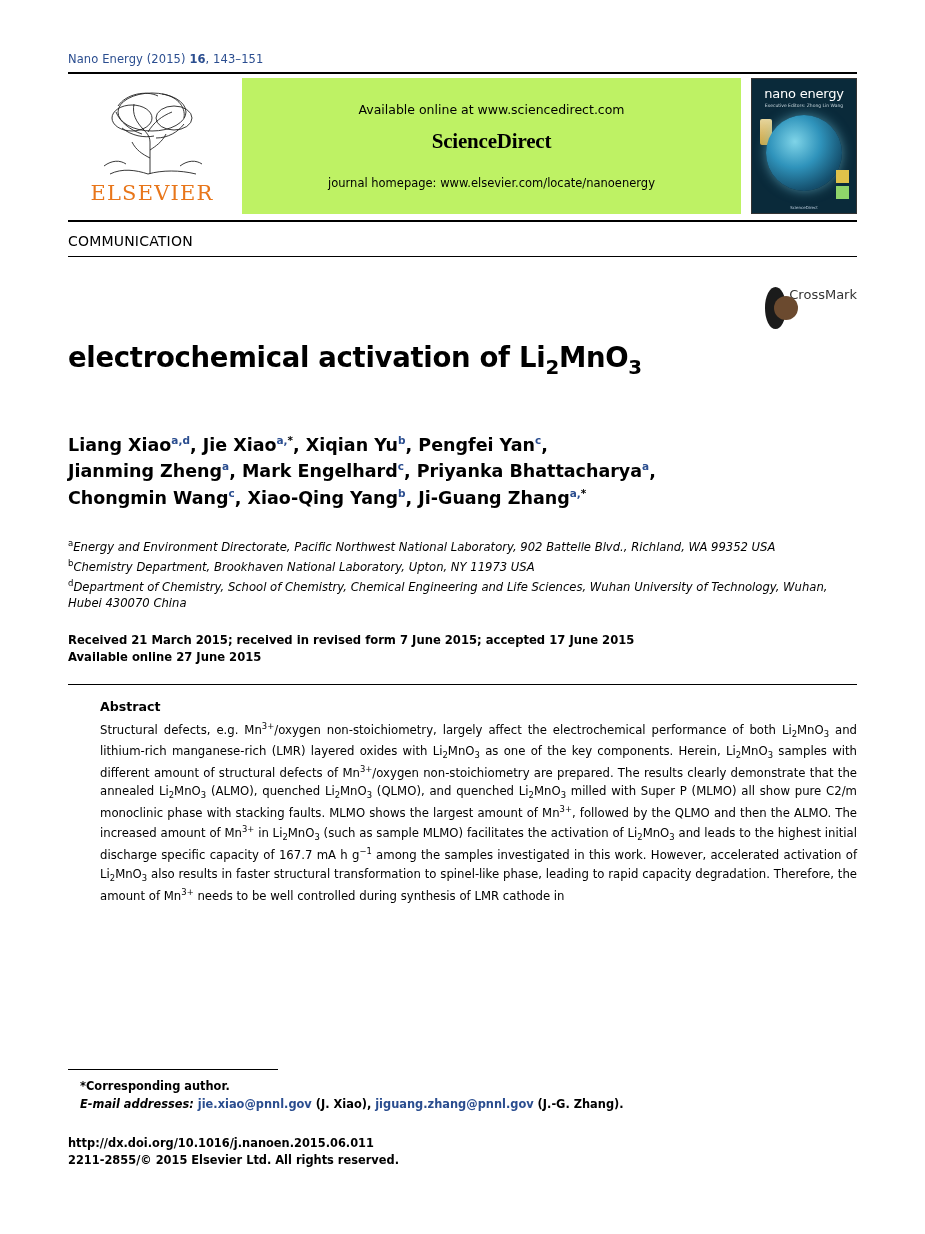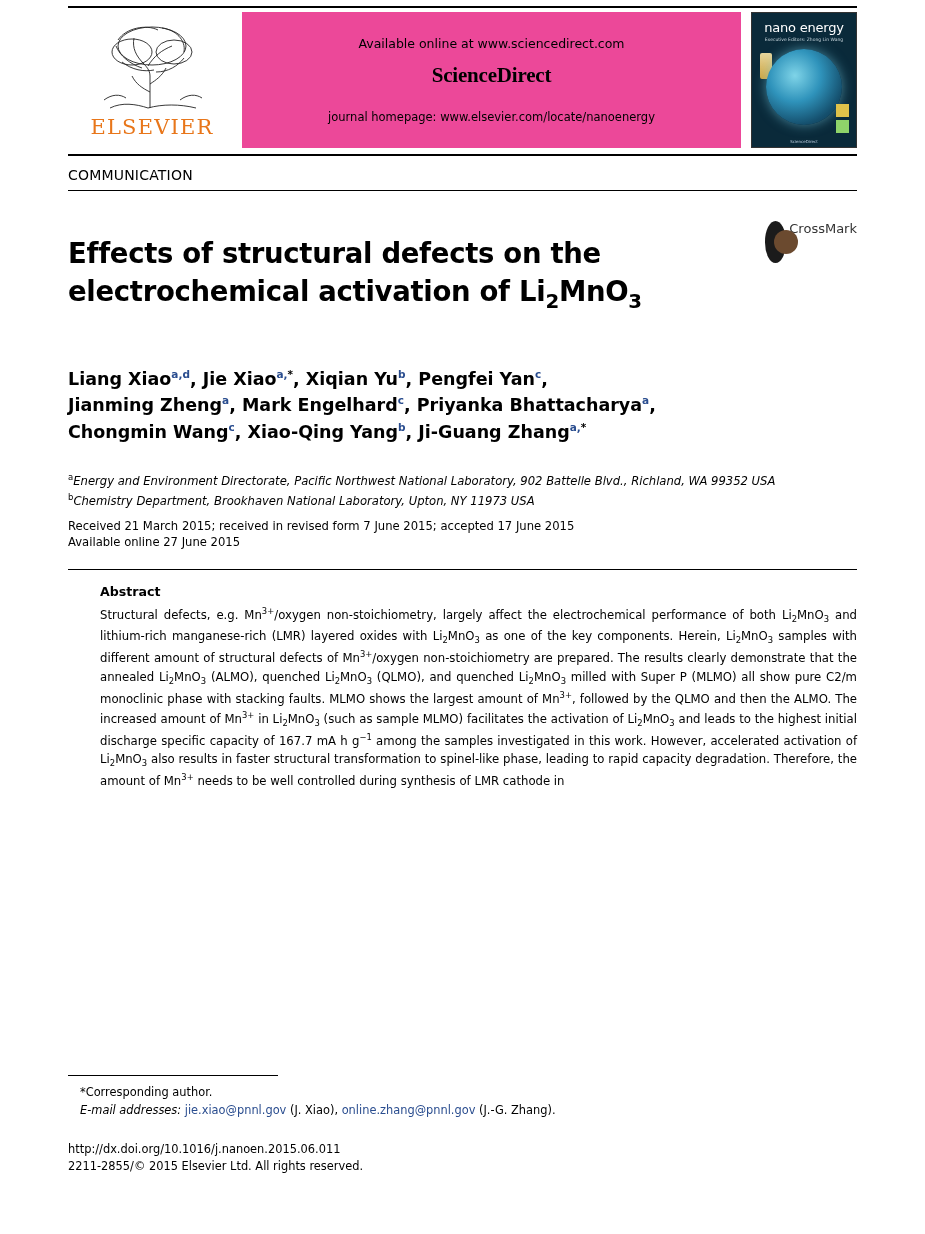--- a/index.html
+++ b/index.html
@@ -61,21 +61,21 @@
   }
   .elsevier-word {
     font-family: "DejaVu Serif", serif;
     font-size: 21px;
     letter-spacing: 1.2px;
     color: #E8761A;
     margin-top: 1px;
   }
   .sd-box {
     flex: 1;
-    background: #ec4899;
+    background: #bef264;
     display: flex;
     flex-direction: column;
     align-items: center;
     justify-content: center;
     text-align: center;
   }
   .sd-avail {
     font-size: 12.5px;
     margin-bottom: 12px;
   }
@@ -228,23 +228,24 @@
     margin-top: 26px;
     font-size: 11.6px;
     font-style: italic;
     line-height: 1.45;
   }
   .affils p { margin: 0 0 1px 0; }
   .affils sup { font-style: normal; font-size: 8.5px; }
 
   
   .history {
-    margin-top: 8px;
+    margin-top: 20px;
     font-size: 11.6px;
     line-height: 1.45;
+    font-weight: bold;
   }
 
   .rule-abs {
     border-top: 1.6px solid #000;
     margin-top: 18px;
   }
 
   
   .body-cols {
     display: flex;
@@ -285,20 +286,21 @@
   sup { font-size: 0.72em; }
 
   
   .footer {
     position: absolute;
     left: 68px;
     right: 66px;
     bottom: 64px;
     font-size: 11.4px;
     line-height: 1.5;
+    font-weight: bold;
   }
   .foot-rule {
     border-top: 1px solid #000;
     width: 210px;
     margin-bottom: 8px;
   }
   .foot-line { margin-left: 12px; }
   .foot-line a, .link {
     color: #2a4d8f;
     text-decoration: none;
@@ -307,20 +309,25 @@
     margin-top: 22px;
     font-size: 11.4px;
     line-height: 1.55;
   }
 </style>
 </head>
 <body>
 
 <div class="page">
 
+  <div class="journal-line">
+    <span>Nano Energy</span>
+    <span>(2015)</span>
+    <b>16</b><span>, 143–151</span>
+  </div>
 
   <div class="rule-thick"></div>
 
   <div class="masthead">
 
     <div class="elsevier">
       <svg class="elsevier-tree" viewBox="0 0 120 92">
         <g stroke="#222" stroke-width="0.9" fill="none">
           <path d="M18 86 C30 80, 44 82, 56 86 C70 82, 88 82, 104 86"></path>
           <path d="M58 86 L58 54 C58 48, 54 44, 50 40"></path>
@@ -361,38 +368,39 @@
   </div>
 
   <div class="rule-thick"></div>
 
   <div class="comm">COMMUNICATION</div>
 
   <div class="rule-thin"></div>
 
   <div class="title-row">
     <h1 class="title">
-      <span>Effects of structural defects on the</span><br>
+      <br>
       <span>electrochemical activation of Li</span><sub>2</sub><span>MnO</span><sub>3</sub>
     </h1>
     <div class="crossmark">
       <div class="cm-circle"></div>
       <span>CrossMark</span>
     </div>
   </div>
 
   <div class="authors">
     <span><span>Liang Xiao</span><sup>a,d</sup><span>, </span></span><span><span>Jie Xiao</span><sup>a,</sup><sup class="star">*</sup><span>, </span></span><span><span>Xiqian Yu</span><sup>b</sup><span>, </span></span><span><span>Pengfei Yan</span><sup>c</sup><span>,</span></span><br>
     <span><span>Jianming Zheng</span><sup>a</sup><span>, </span></span><span><span>Mark Engelhard</span><sup>c</sup><span>, </span></span><span><span>Priyanka Bhattacharya</span><sup>a</sup><span>,</span></span><br>
     <span><span>Chongmin Wang</span><sup>c</sup><span>, </span></span><span><span>Xiao-Qing Yang</span><sup>b</sup><span>, </span></span><span><span>Ji-Guang Zhang</span><sup>a,</sup><sup class="star">*</sup></span>
   </div>
 
   <div class="affils">
     <p><sup>a</sup><span>Energy and Environment Directorate, Pacific Northwest National Laboratory, 902 Battelle Blvd., Richland, WA 99352 USA</span></p>
     <p><sup>b</sup><span>Chemistry Department, Brookhaven National Laboratory, Upton, NY 11973 USA</span></p>
+    <p><sup>d</sup><span>Department of Chemistry, School of Chemistry, Chemical Engineering and Life Sciences, Wuhan University of Technology, Wuhan, Hubei 430070 China</span></p>
   </div>
 
   <div class="history">
     <div>Received 21 March 2015; received in revised form 7 June 2015; accepted 17 June 2015</div>
     <div>Available online 27 June 2015</div>
   </div>
 
   <div class="rule-abs"></div>
 
   <div class="body-cols">
@@ -403,21 +411,21 @@
     </div>
   </div>
 
   <div class="footer">
     <div class="foot-rule"></div>
     <div class="foot-line">*Corresponding author.</div>
     <div class="foot-line">
       <span class="em" style="font-style:italic">E-mail addresses:</span>
       <a class="link" href="#">jie.xiao@pnnl.gov</a>
       <span>(J. Xiao),</span>
-      <a class="link" href="#">online.zhang@pnnl.gov</a>
+      <a class="link" href="#">jiguang.zhang@pnnl.gov</a>
       <span>(J.-G. Zhang).</span>
     </div>
     <div class="doi-block">
       <div>http://dx.doi.org/10.1016/j.nanoen.2015.06.011</div>
       <div>2211-2855/© 2015 Elsevier Ltd. All rights reserved.</div>
     </div>
   </div>
 
 </div>
 

